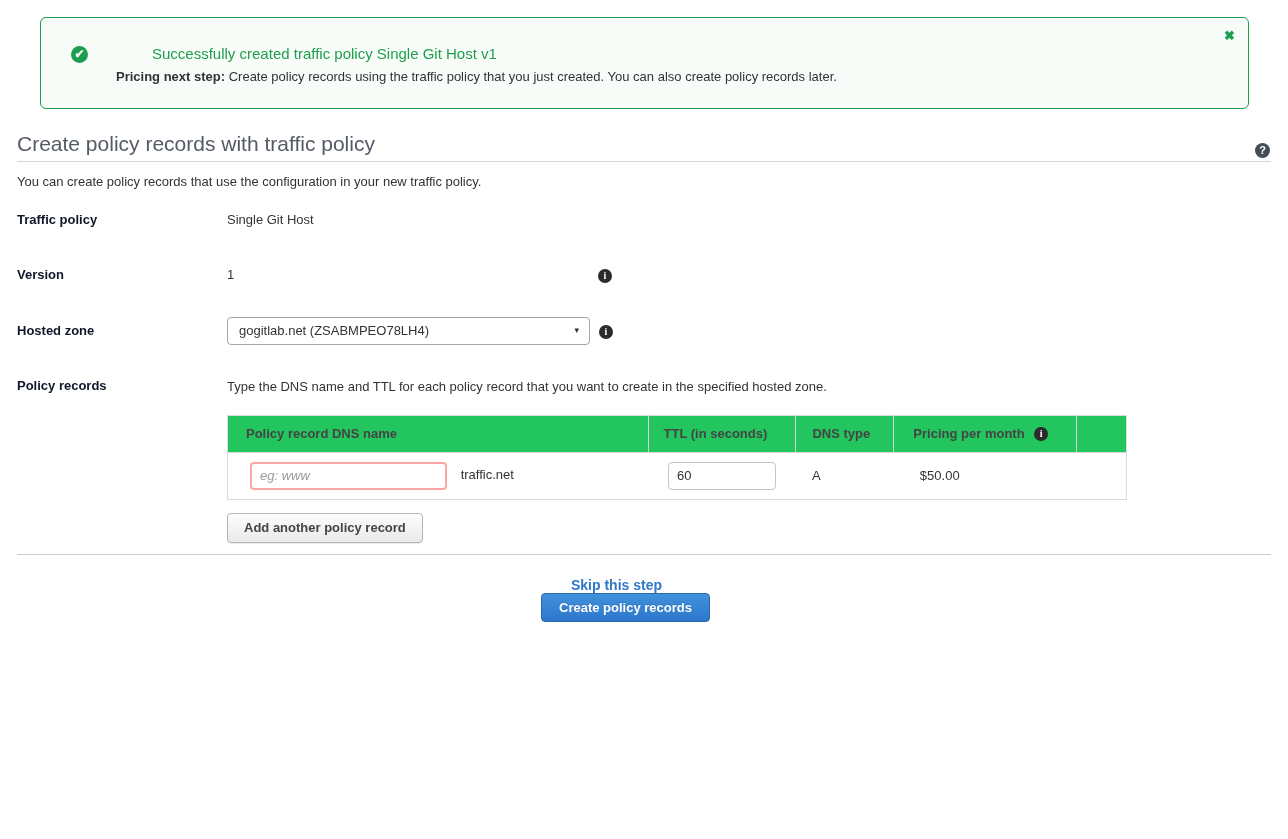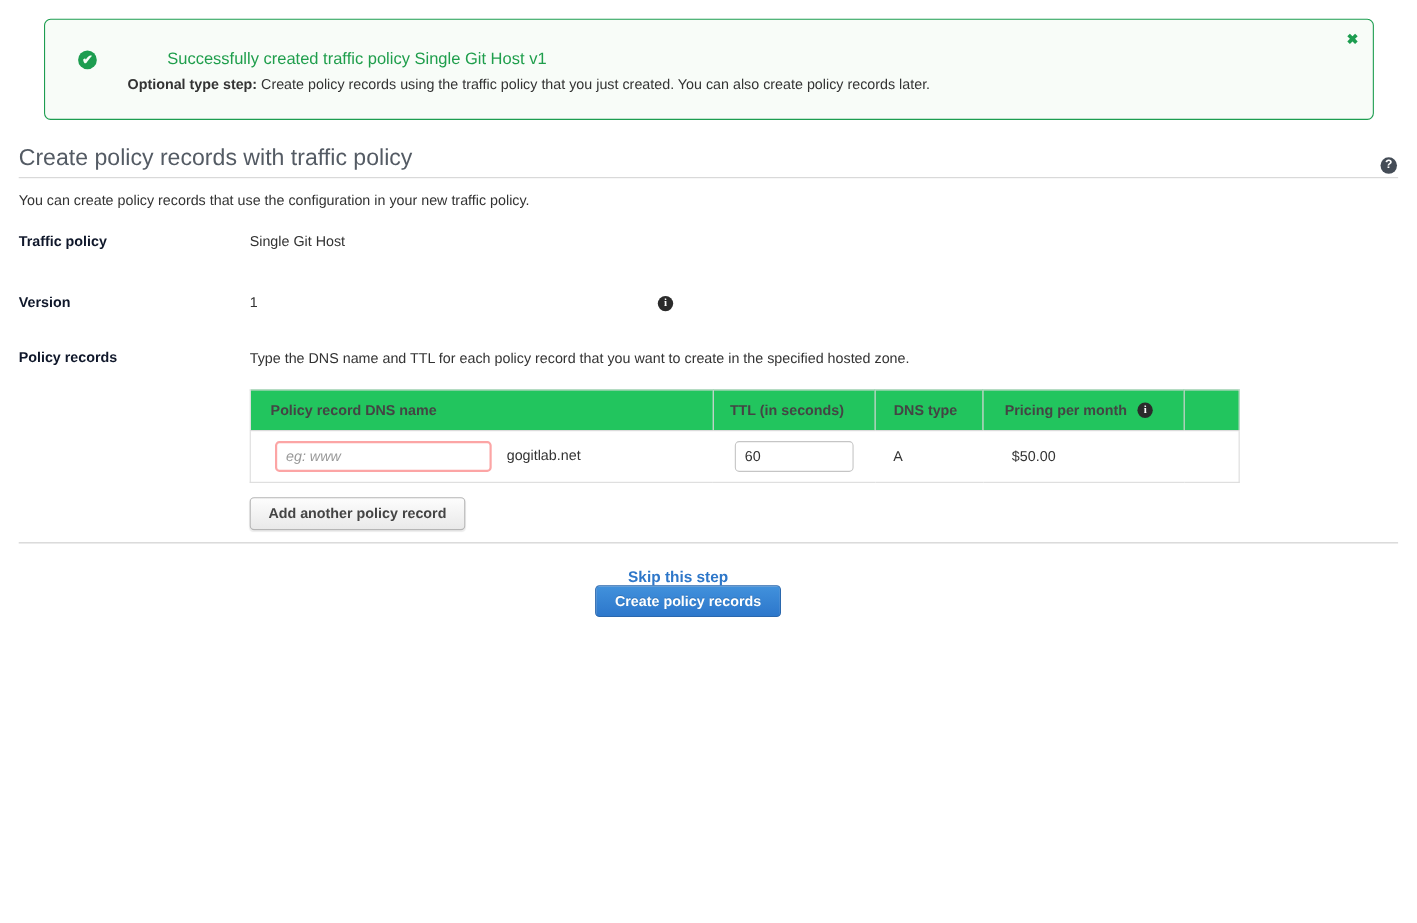--- a/index.html
+++ b/index.html
@@ -243,21 +243,21 @@
   }
 </style>
 </head>
 <body>
 
 <div class="banner">
   <span class="check-icon">✔</span>
   <div>
     <div class="banner-title">Successfully created traffic policy Single Git Host v1</div>
     <div class="banner-sub">
-      <b>Optional type step:</b><span> Create policy records using the traffic policy that you just created. You can also create policy records later.</span>
+      <b>Pricing next step:</b><span> Create policy records using the traffic policy that you just created. You can also create policy records later.</span>
     </div>
   </div>
   <button class="banner-close">✖</button>
 </div>
 
 <div class="main">
 
   <div class="page-header">
     <h1 class="page-title">Create policy records with traffic policy</h1>
     <span class="help-icon">?</span>
@@ -272,20 +272,29 @@
       <div>Single Git Host</div>
     </div>
 
     <div class="form-row row-version">
       <div class="form-label">Version</div>
       <div>
         <span class="version-value">1</span><span class="info-icon">i</span>
       </div>
     </div>
 
+    <div class="form-row row-hosted center">
+      <div class="form-label">Hosted zone</div>
+      <div class="select-wrap">
+        <span class="select-box">
+          <span>gogitlab.net (ZSABMPEO78LH4)</span>
+          <span class="select-caret">▾</span>
+        </span><span class="info-icon">i</span>
+      </div>
+    </div>
 
     <div class="form-row">
       <div class="form-label">Policy records</div>
       <div>
         <div class="records-desc">Type the DNS name and TTL for each policy record that you want to create in the specified hosted zone.</div>
 
         <table class="records-table">
           <colgroup>
             <col class="col-dns">
               <col class="col-ttl">
@@ -302,21 +311,21 @@
                 <span>Pricing per month</span>
                 <span class="info-icon">i</span>
               </th>
               <th></th>
             </tr>
           </thead>
           <tbody>
             <tr>
               <td class="td-dns">
                 <input class="dns-input" type="text" placeholder="eg: www" style="">
-                <span class="dns-suffix">gogitlab.net</span>
+                <span class="dns-suffix">traffic.net</span>
               </td>
               <td class="td-ttl">
                 <input class="ttl-input" type="text" value="60" style="">
               </td>
               <td class="td-type">A</td>
               <td class="td-price">$50.00</td>
               <td></td>
             </tr>
           </tbody>
         </table>

